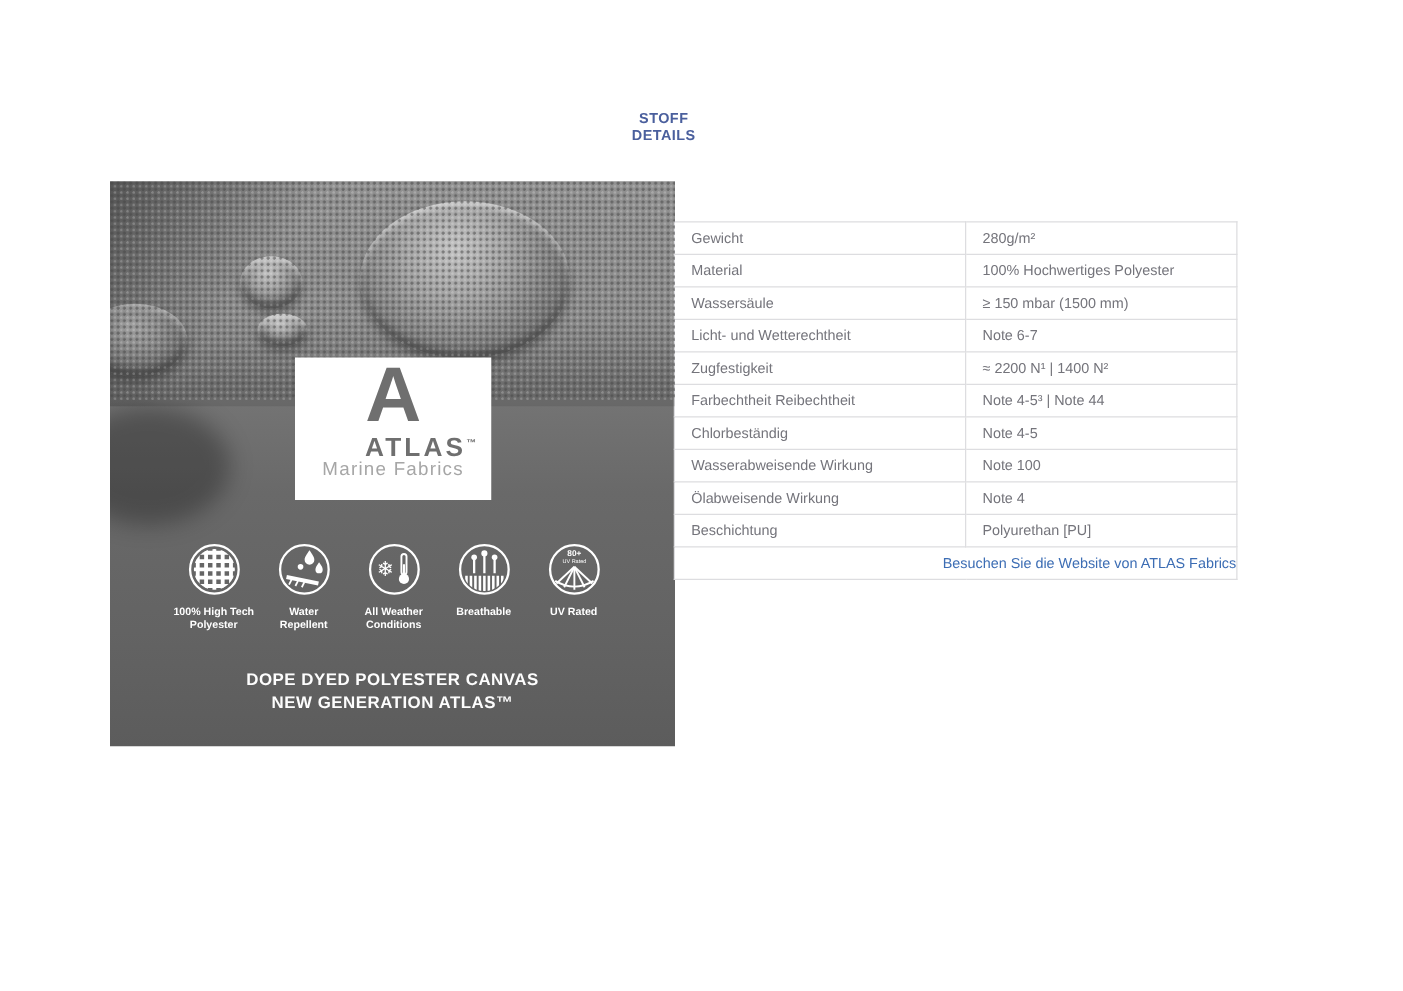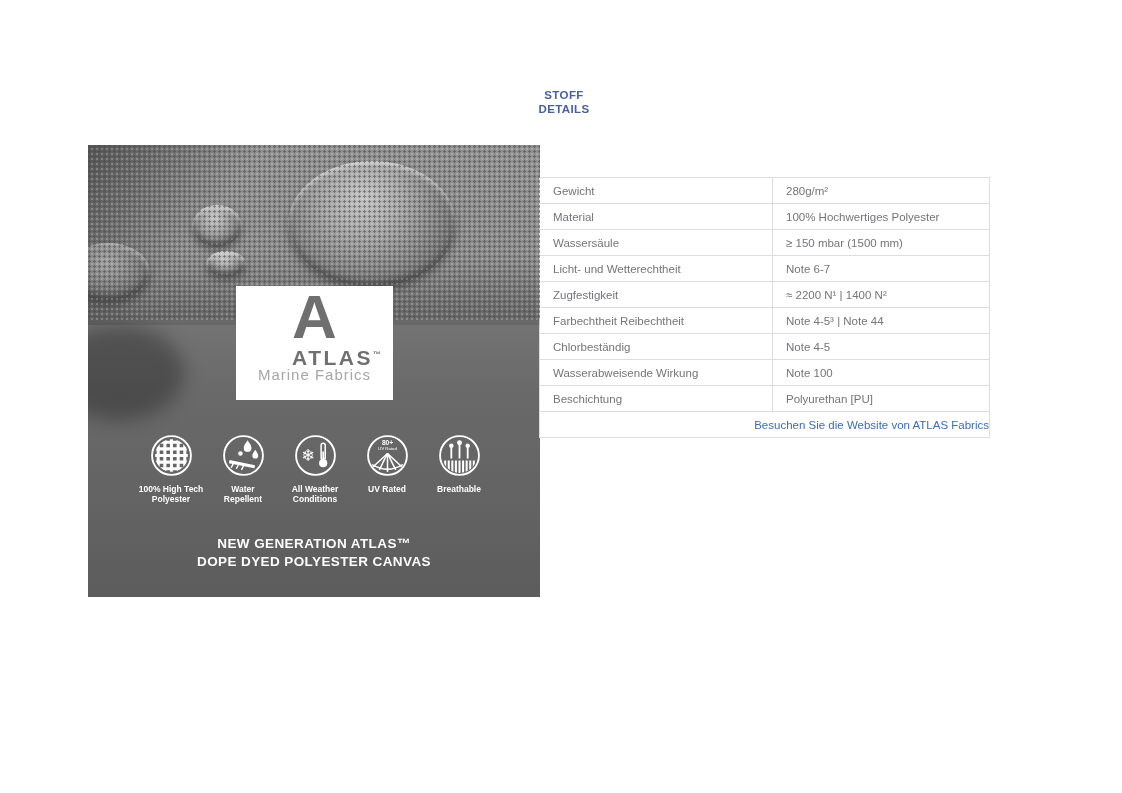--- a/index.html
+++ b/index.html
@@ -1,20 +1,20 @@
 <!DOCTYPE html>
 <html><head>
 <meta charset="utf-8">
 <style>
   html,body{margin:0;padding:0;background:#ffffff;}
   .page{position:relative;width:1122px;height:793px;background:#ffffff;overflow:hidden;
         font-family:"Liberation Sans","DejaVu Sans",sans-serif;}
 
   
-  .stoff-heading{position:absolute;left:105px;top:88px;width:918px;text-align:center;
+  .stoff-heading{position:absolute;left:72px;top:88px;width:918px;text-align:center;
       color:#4a5f9d;font-size:11.5px;font-weight:600;letter-spacing:.4px;line-height:14px;}
 
   
   .product-image{position:absolute;left:88px;top:145px;width:452px;height:452px;overflow:hidden;
       background:linear-gradient(180deg,#919191 0px,#8a8a8a 110px,#757575 165px,#696969 250px,
                  #636363 360px,#5c5c5c 452px);}
   .product-image .dots{position:absolute;left:0;top:0;width:452px;height:175px;z-index:3;
       background-image:
         radial-gradient(circle at 1.5px 1.5px, rgba(70,70,70,.55) 1px, transparent 1.4px),
         radial-gradient(circle at 4px 4px, rgba(255,255,255,.22) .8px, transparent 1.2px);
@@ -145,40 +145,20 @@
         </svg>
         <div class="feature-label">
           <span>All Weather</span>
           <span>Conditions</span>
         </div>
       </div>
 
       <div class="feature">
         <svg width="45" height="45" viewBox="0 0 44 44">
           <circle cx="22" cy="22" r="19" fill="none" stroke="#fff" stroke-width="1.8"></circle>
-          <text x="22" y="11.5" font-size="6.5" font-weight="bold" fill="#fff" text-anchor="middle" font-family="Liberation Sans, sans-serif">80+</text>
-          <text x="22" y="17" font-size="4.3" fill="#fff" text-anchor="middle" font-family="Liberation Sans, sans-serif">UV Rated</text>
-          <g stroke="#fff" stroke-width="1.5">
-            <line x1="22" y1="20" x2="8" y2="33"></line>
-              <line x1="22" y1="20" x2="14" y2="36"></line>
-            <line x1="22" y1="20" x2="22" y2="38"></line>
-              <line x1="22" y1="20" x2="30" y2="36"></line>
-            <line x1="22" y1="20" x2="36" y2="33"></line>
-          </g>
-          <path d="M7,31 Q22,40 37,31" fill="none" stroke="#fff" stroke-width="1.5"></path>
-        </svg>
-        <div class="feature-label">
-          <span>UV Rated</span>
-          <span></span>
-        </div>
-      </div>
-
-      <div class="feature">
-        <svg width="45" height="45" viewBox="0 0 44 44">
-          <circle cx="22" cy="22" r="19" fill="none" stroke="#fff" stroke-width="1.8"></circle>
           <clipPath id="clipBr">
               <circle cx="22" cy="22" r="17"></circle>
             </clipPath>
           <g clip-path="url(#clipBr)" stroke="#fff" stroke-width="2">
             <line x1="8" y1="27" x2="8" y2="40"></line>
               <line x1="11.5" y1="27" x2="11.5" y2="40"></line>
             <line x1="15" y1="27" x2="15" y2="40"></line>
               <line x1="18.5" y1="27" x2="18.5" y2="40"></line>
             <line x1="22" y1="27" x2="22" y2="40"></line>
               <line x1="25.5" y1="27" x2="25.5" y2="40"></line>
@@ -196,25 +176,45 @@
               <circle cx="22" cy="9.5" r="2.4"></circle>
               <circle cx="30" cy="12.5" r="2.2"></circle>
           </g>
         </svg>
         <div class="feature-label">
           <span>Breathable</span>
           <span></span>
         </div>
       </div>
 
+      <div class="feature">
+        <svg width="45" height="45" viewBox="0 0 44 44">
+          <circle cx="22" cy="22" r="19" fill="none" stroke="#fff" stroke-width="1.8"></circle>
+          <text x="22" y="11.5" font-size="6.5" font-weight="bold" fill="#fff" text-anchor="middle" font-family="Liberation Sans, sans-serif">80+</text>
+          <text x="22" y="17" font-size="4.3" fill="#fff" text-anchor="middle" font-family="Liberation Sans, sans-serif">UV Rated</text>
+          <g stroke="#fff" stroke-width="1.5">
+            <line x1="22" y1="20" x2="8" y2="33"></line>
+              <line x1="22" y1="20" x2="14" y2="36"></line>
+            <line x1="22" y1="20" x2="22" y2="38"></line>
+              <line x1="22" y1="20" x2="30" y2="36"></line>
+            <line x1="22" y1="20" x2="36" y2="33"></line>
+          </g>
+          <path d="M7,31 Q22,40 37,31" fill="none" stroke="#fff" stroke-width="1.5"></path>
+        </svg>
+        <div class="feature-label">
+          <span>UV Rated</span>
+          <span></span>
+        </div>
+      </div>
+
     </div>
 
     <div class="caption">
+      <span>DOPE DYED POLYESTER CANVAS</span>
       <span>NEW GENERATION ATLAS™</span>
-      <span>DOPE DYED POLYESTER CANVAS</span>
     </div>
   </div>
 
   <table class="spec-table">
     <tbody>
       <tr>
         <td class="label-cell">Gewicht</td>
         <td>280g/m²</td>
       </tr>
       <tr>
@@ -237,20 +237,24 @@
         <td class="label-cell">Farbechtheit Reibechtheit</td>
         <td>Note 4-5³ | Note 44</td>
       </tr>
       <tr>
         <td class="label-cell">Chlorbeständig</td>
         <td>Note 4-5</td>
       </tr>
       <tr>
         <td class="label-cell">Wasserabweisende Wirkung</td>
         <td>Note 100</td>
+      </tr>
+      <tr>
+        <td class="label-cell">Ölabweisende Wirkung</td>
+        <td>Note 4</td>
       </tr>
       <tr>
         <td class="label-cell">Beschichtung</td>
         <td>Polyurethan [PU]</td>
       </tr>
       <tr>
         <td class="footer-cell" colspan="2">
           <a class="footer-link">Besuchen Sie die Website von ATLAS Fabrics</a>
         </td>
       </tr>

